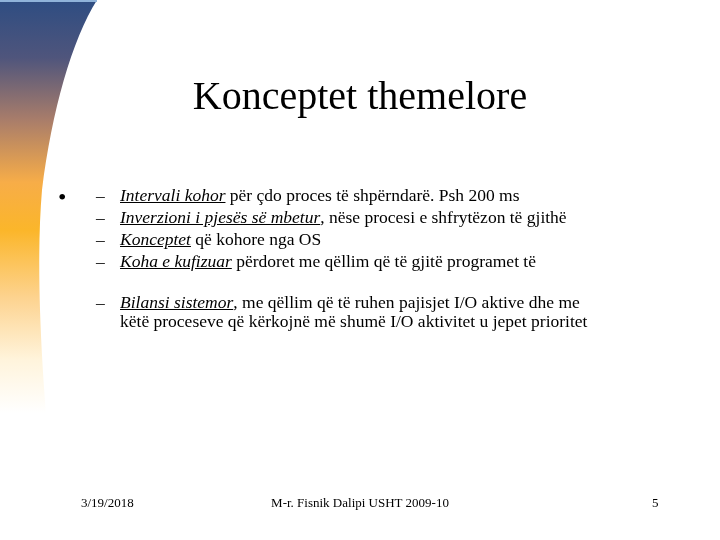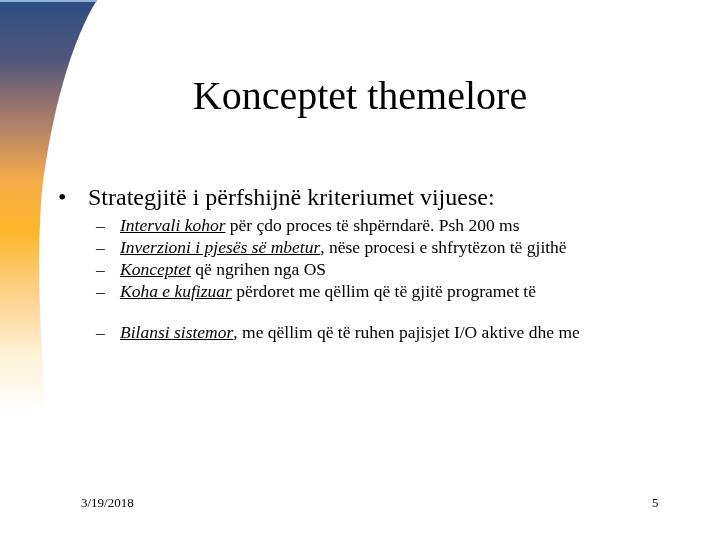--- a/index.html
+++ b/index.html
@@ -105,44 +105,45 @@
     </defs>
     <path d="M0,0 L97,0 C72,40 52,110 42,190 C36,260 40,360 52,480 L0,480 Z" fill="url(#bandGrad)"></path>
     <rect x="0" y="0" width="97" height="2" fill="#8fb3d9"></rect>
   </svg>
 
   <div class="title">Konceptet themelore</div>
 
   <div class="content">
     <div class="l1">
       <span class="bullet">•</span>
-      <span>Strategjitë i përfshijnë kriteriumet vijuese:</span>
     </div>
 
     <ul class="sublist">
       <li class="l2">
         <span class="dash">–</span>
         <span class="em">Intervali kohor</span><span> për çdo proces të shpërndarë. Psh 200 ms</span>
       </li>
       <li class="l2">
         <span class="dash">–</span>
         <span class="em">Inverzioni i pjesës së mbetur</span><span>, nëse procesi e shfrytëzon të gjithë</span><br>
       </li>
       <li class="l2">
         <span class="dash">–</span>
-        <span class="em">Konceptet</span><span> që ngrihen nga OS</span>
+        <span class="em">Konceptet</span><span> që kohore nga OS</span>
       </li>
       <li class="l2">
         <span class="dash">–</span>
         <span class="em">Koha e kufizuar</span><span> përdoret me qëllim që të gjitë programet të</span><br>
         <br>
       </li>
       <li class="l2">
         <span class="dash">–</span>
         <span class="em">Bilansi sistemor</span><span>, me qëllim që të ruhen pajisjet I/O aktive dhe me</span><br>
+        <span>këtë proceseve që kërkojnë më shumë I/O aktivitet u jepet prioritet</span>
       </li>
     </ul>
   </div>
 
   <div class="footer footer-date">3/19/2018</div>
+  <div class="footer footer-center">M-r. Fisnik Dalipi USHT 2009-10</div>
   <div class="footer footer-page">5</div>
 
 </div>
 
 </body></html>

